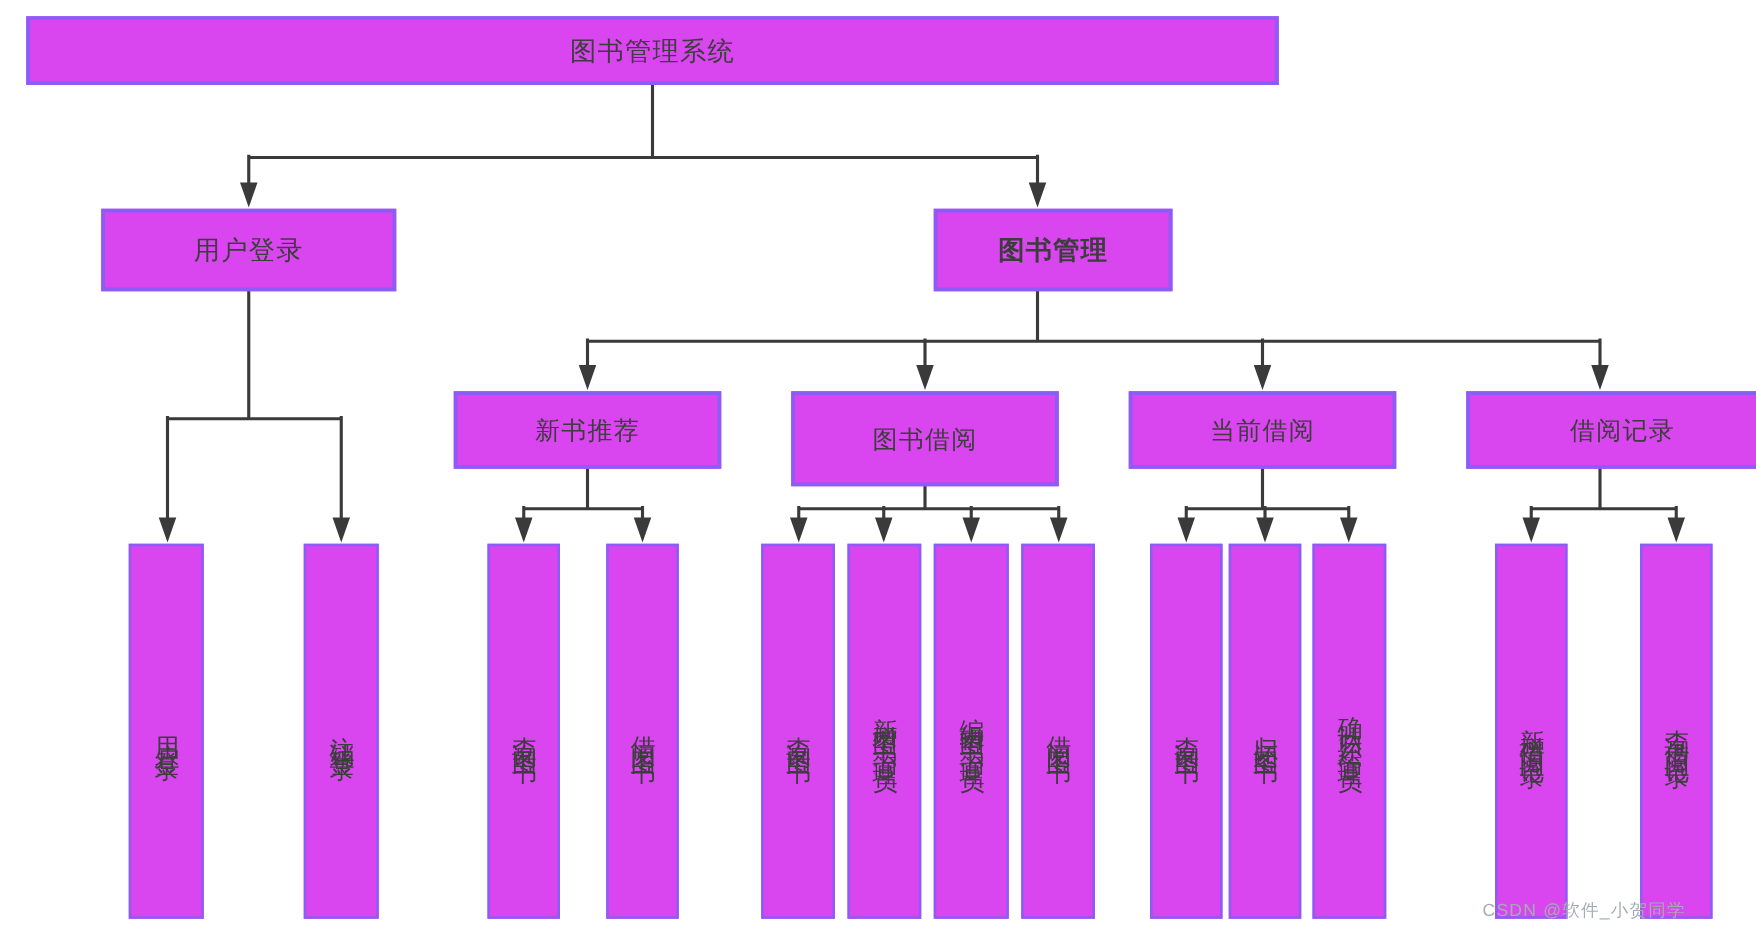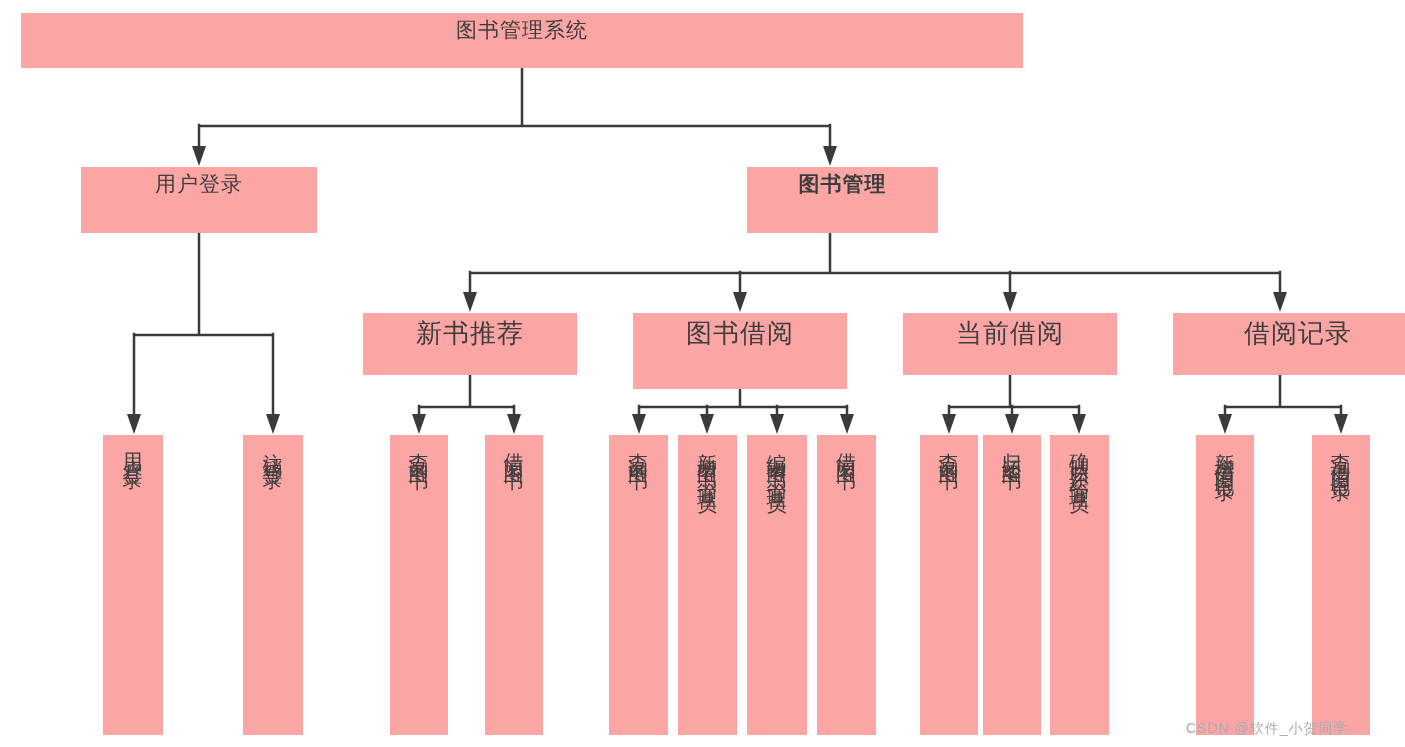--- a/index.html
+++ b/index.html
@@ -19,33 +19,33 @@
     position: absolute;
     left: 0;
     top: 0;
     width: 1405px;
     height: 747px;
     pointer-events: none;
   }
   .node {
     position: absolute;
     box-sizing: border-box;
-    background: #fca5a5;
-    border: 3px solid #fca5a5;
+    background: #d946ef;
+    border: 3px solid #8b5cf6;
     display: flex;
-    align-items: flex-start;
+    align-items: center;
     justify-content: center;
     color: #3d3d3d;
   }
   .node .h {
     font-size: 21px;
     letter-spacing: 1px;
     white-space: nowrap;
   }
-  .node.lvl3 .h { font-size: 26px; }
+  .node.lvl3 .h { font-size: 20px; }
   .node.leaf {
     border-width: 2.5px;
     top: 435px;
     height: 300px;
   }
   .node.leaf .v {
     writing-mode: vertical-rl;
     text-orientation: mixed;
     font-size: 20px;
     letter-spacing: 6px;

